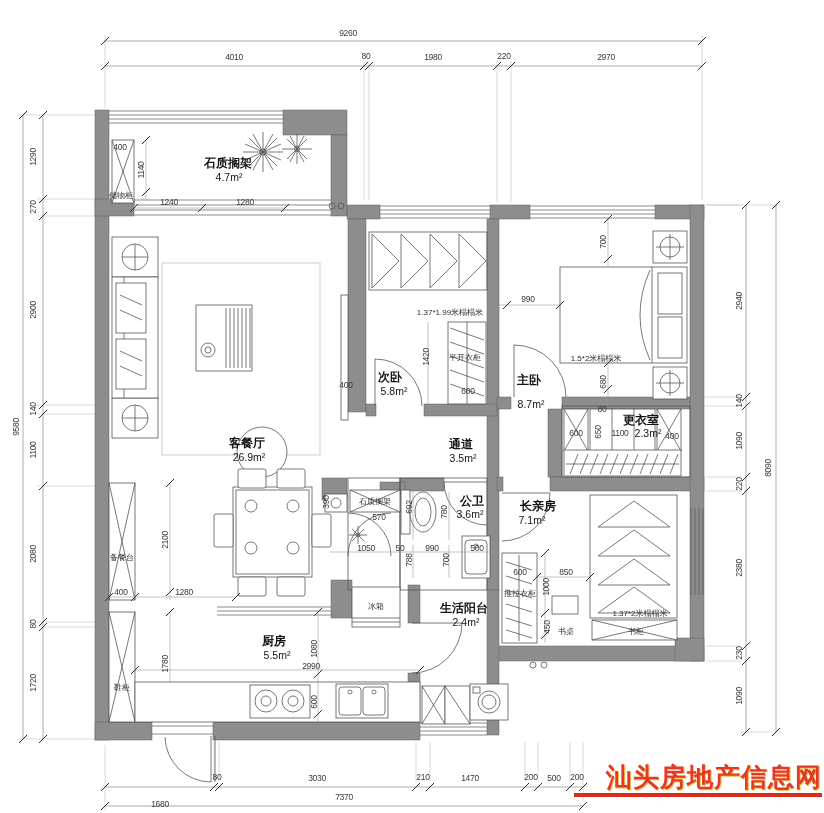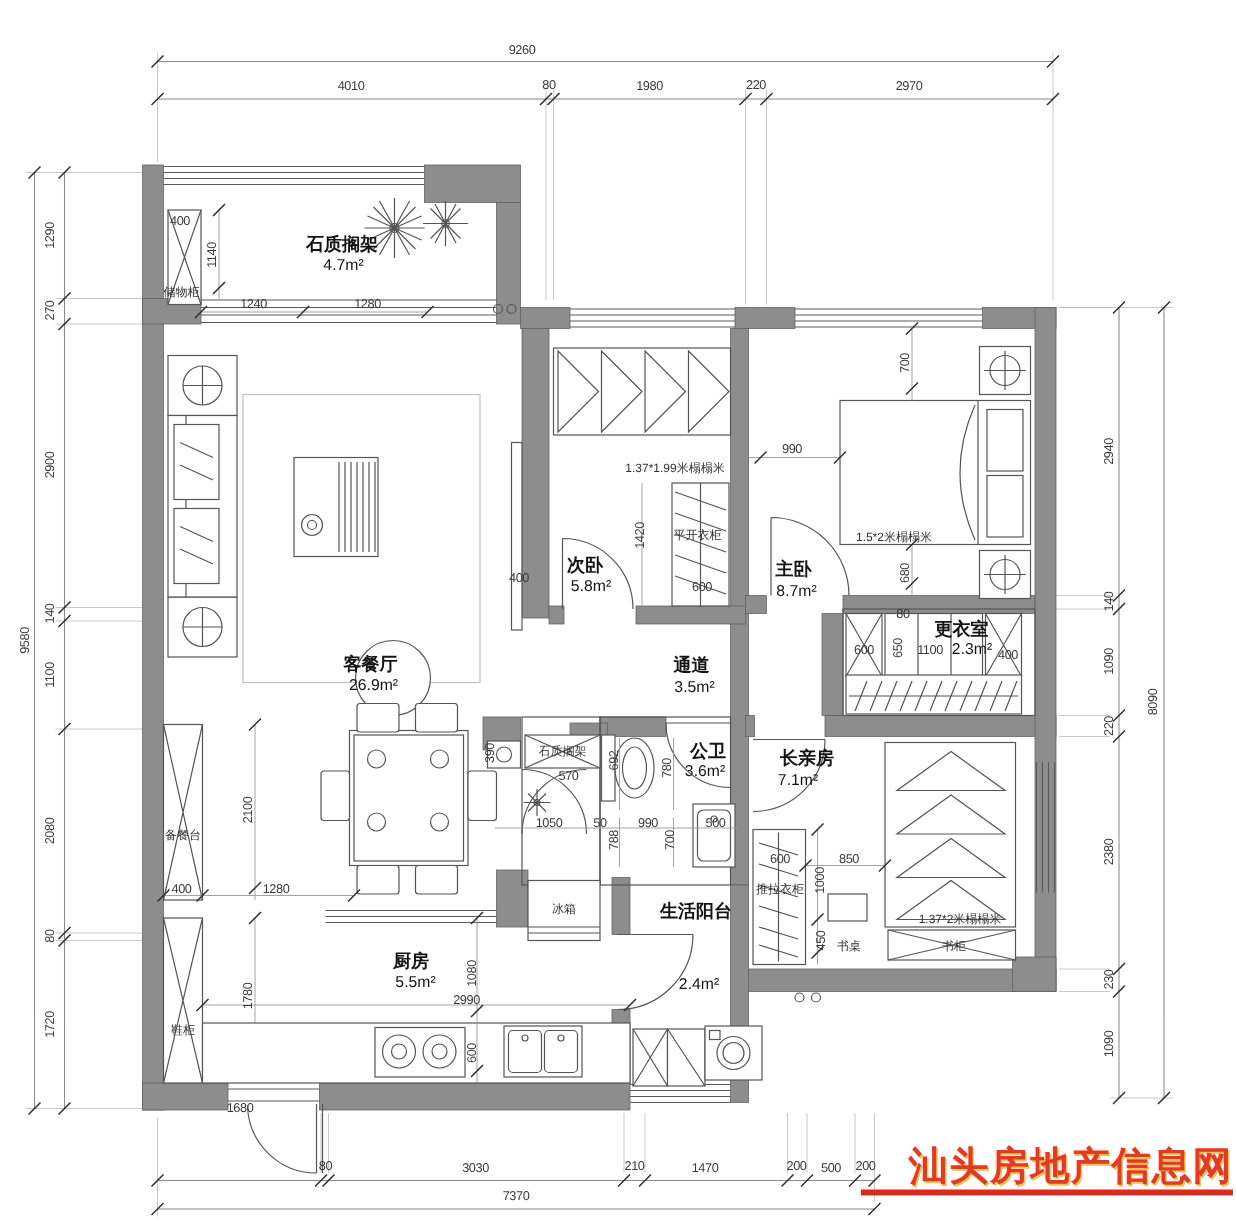--- a/index.html
+++ b/index.html
@@ -259,21 +259,21 @@
 <span class="dim v" style="left:768px;top:468px">8090</span>
 <span class="dim v" style="left:739px;top:301px">2940</span>
 <span class="dim v" style="left:739px;top:401px">140</span>
 <span class="dim v" style="left:739px;top:441px">1090</span>
 <span class="dim v" style="left:739px;top:484px">220</span>
 <span class="dim v" style="left:739px;top:568px">2380</span>
 <span class="dim v" style="left:739px;top:653px">230</span>
 <span class="dim v" style="left:739px;top:696px">1090</span>
 
 <span class="dim" style="left:344px;top:797px">7370</span>
-<span class="dim" style="left:160px;top:738px">1680</span>
+<span class="dim" style="left:160px;top:804px">1680</span>
 <span class="dim" style="left:217px;top:777px">80</span>
 <span class="dim" style="left:317px;top:778px">3030</span>
 <span class="dim" style="left:423px;top:777px">210</span>
 <span class="dim" style="left:470px;top:778px">1470</span>
 <span class="dim" style="left:531px;top:777px">200</span>
 <span class="dim" style="left:554px;top:778px">500</span>
 <span class="dim" style="left:577px;top:777px">200</span>
 
 <span class="dim" style="left:120px;top:147px">400</span>
 <span class="dim v" style="left:141px;top:170px">1140</span>
@@ -325,31 +325,31 @@
 <span class="ann" style="left:376px;top:606px">冰箱</span>
 <span class="ann" style="left:375px;top:501px">石质搁架</span>
 
 <span class="rn" style="left:228px;top:163px">石质搁架</span>
 <span class="ra" style="left:229px;top:177px">4.7m²</span>
 <span class="rn" style="left:247px;top:443px">客餐厅</span>
 <span class="ra" style="left:249px;top:457px">26.9m²</span>
 <span class="rn" style="left:390px;top:377px">次卧</span>
 <span class="ra" style="left:394px;top:391px">5.8m²</span>
 <span class="rn" style="left:529px;top:380px">主卧</span>
-<span class="ra" style="left:531px;top:394px">8.7m²</span>
+<span class="ra" style="left:531px;top:404px">8.7m²</span>
 <span class="rn" style="left:461px;top:444px">通道</span>
 <span class="ra" style="left:463px;top:458px">3.5m²</span>
 <span class="rn" style="left:641px;top:420px">更衣室</span>
 <span class="ra" style="left:648px;top:433px">2.3m²</span>
 <span class="rn" style="left:472px;top:501px">公卫</span>
 <span class="ra" style="left:470px;top:514px">3.6m²</span>
 <span class="rn" style="left:538px;top:506px">长亲房</span>
 <span class="ra" style="left:532px;top:520px">7.1m²</span>
 <span class="rn" style="left:274px;top:641px">厨房</span>
 <span class="ra" style="left:277px;top:655px">5.5m²</span>
 <span class="rn" style="left:464px;top:608px">生活阳台</span>
-<span class="ra" style="left:466px;top:656px">2.4m²</span>
+<span class="ra" style="left:466px;top:622px">2.4m²</span>
 
 <div class="watermark">
   <div class="wm1">汕头房地产信息网</div>
 </div>
 
 </div>
 
 </body></html>

